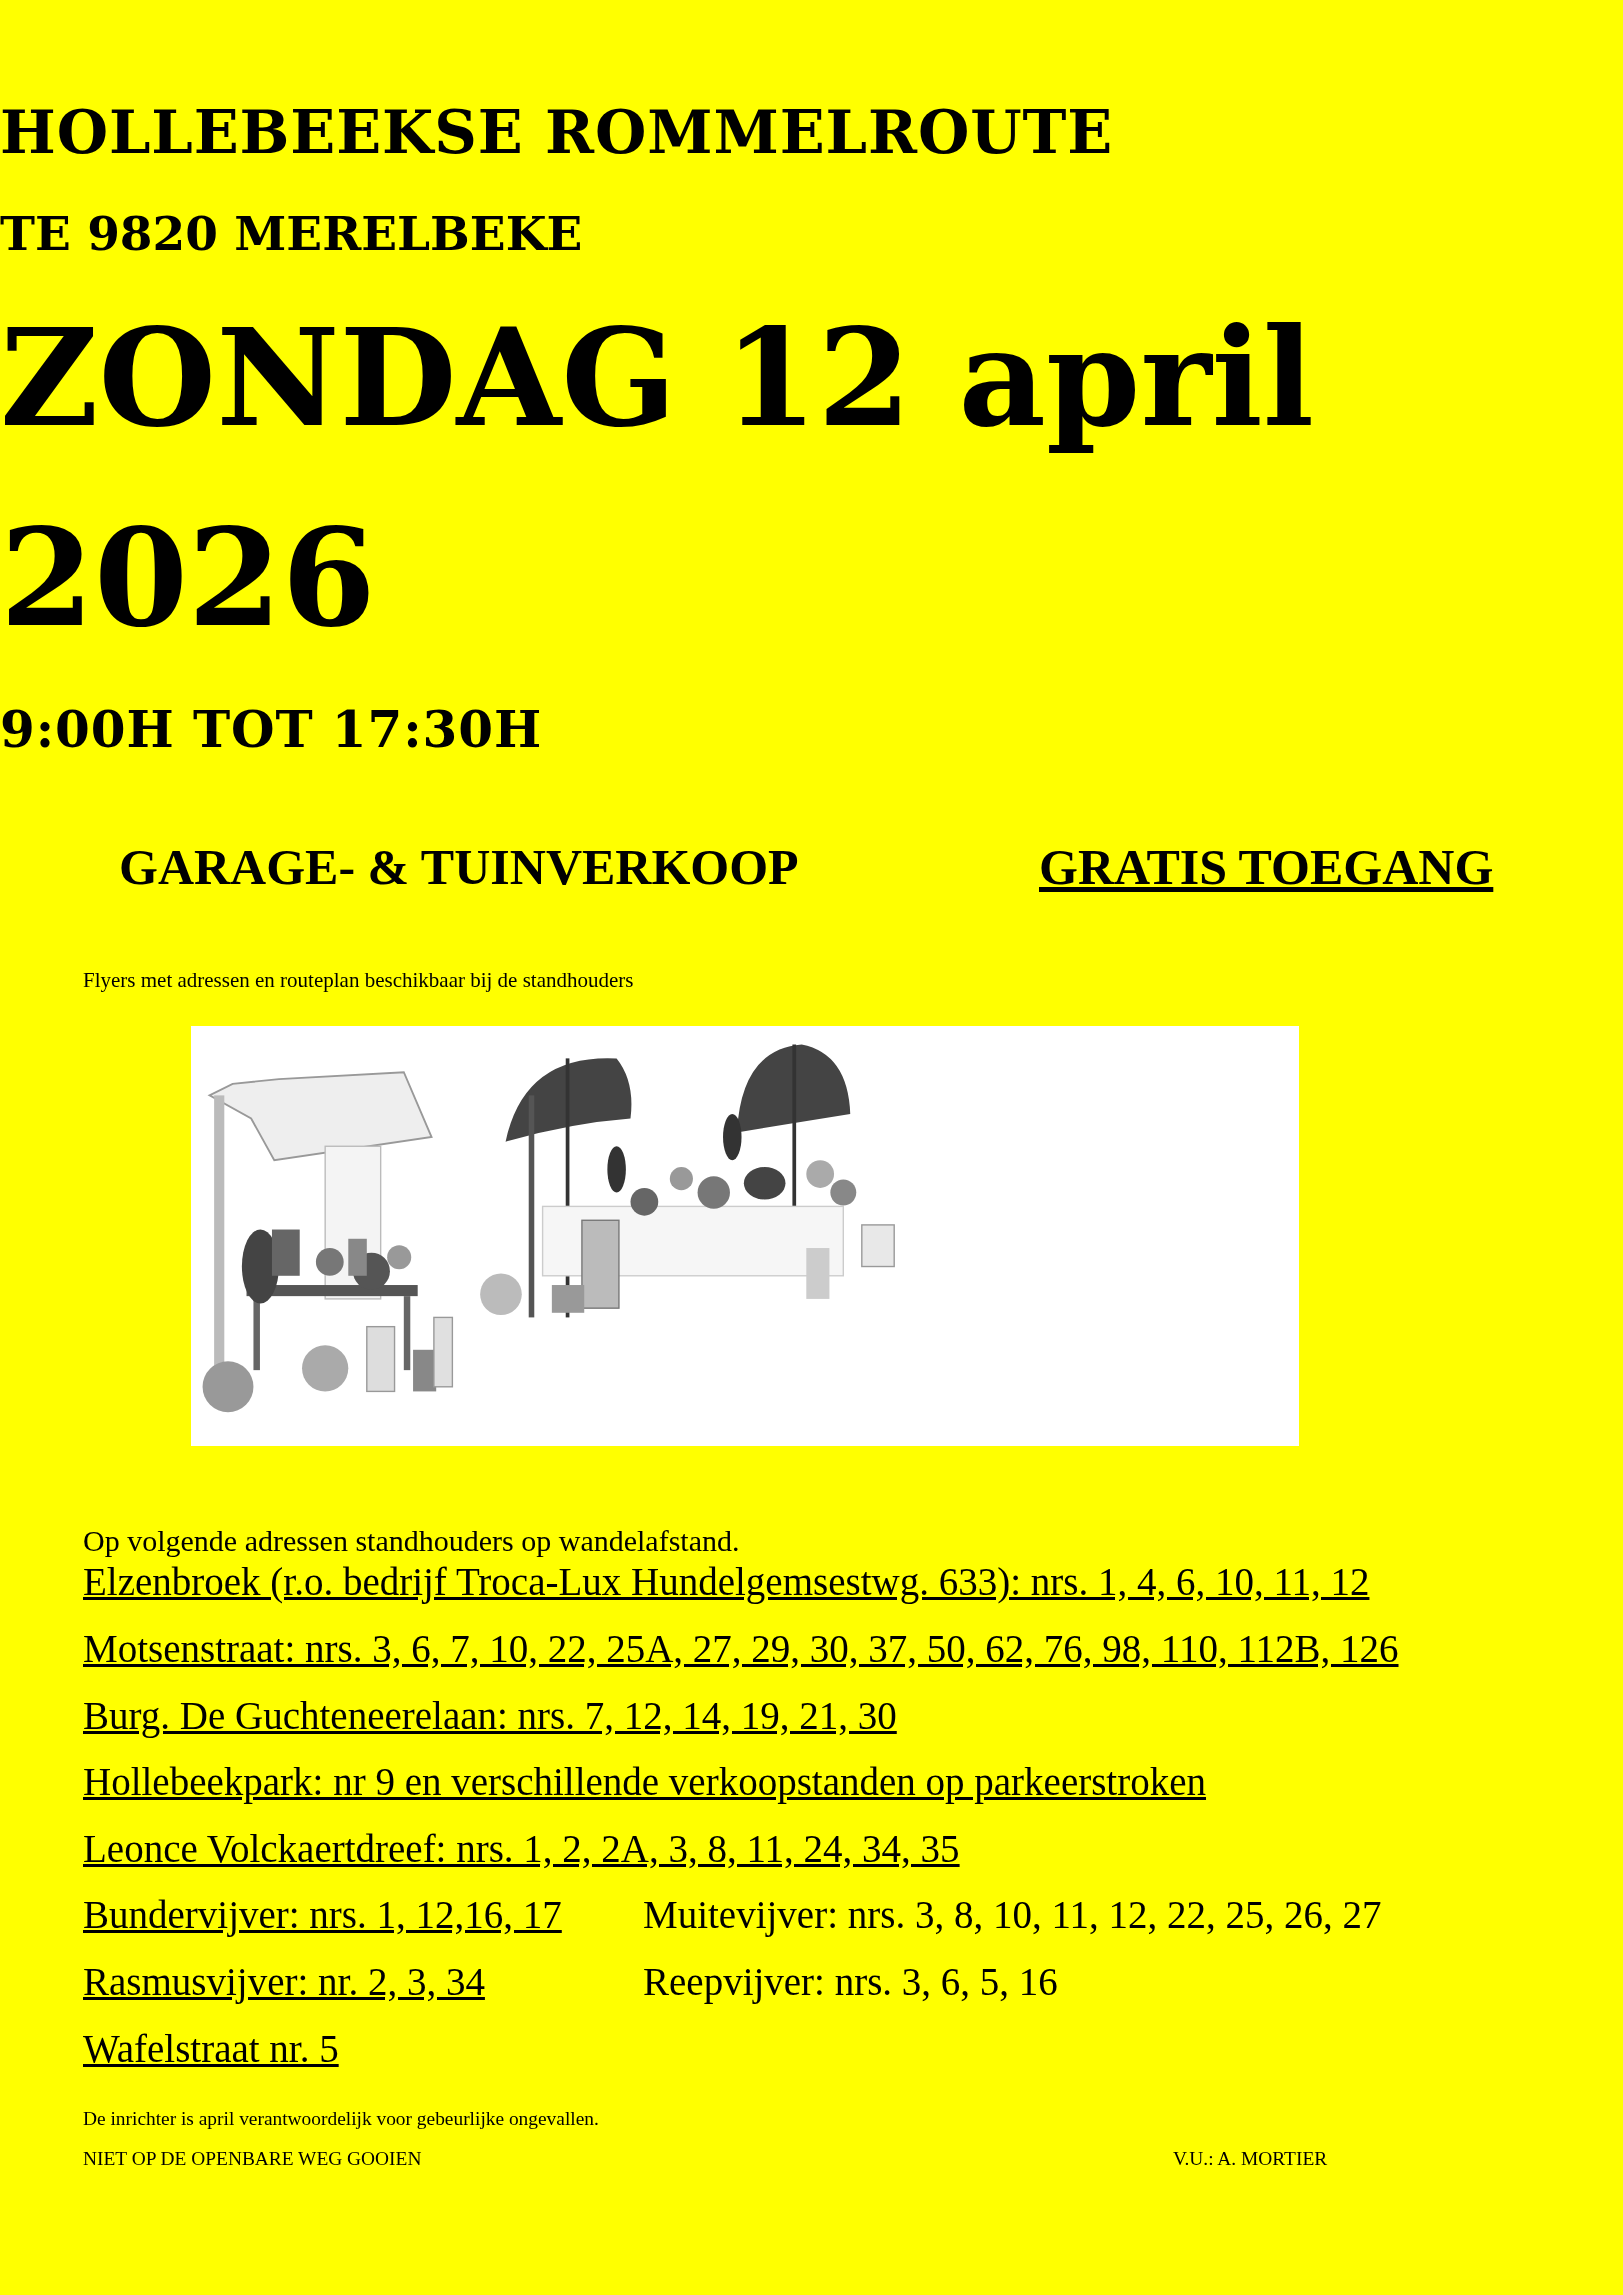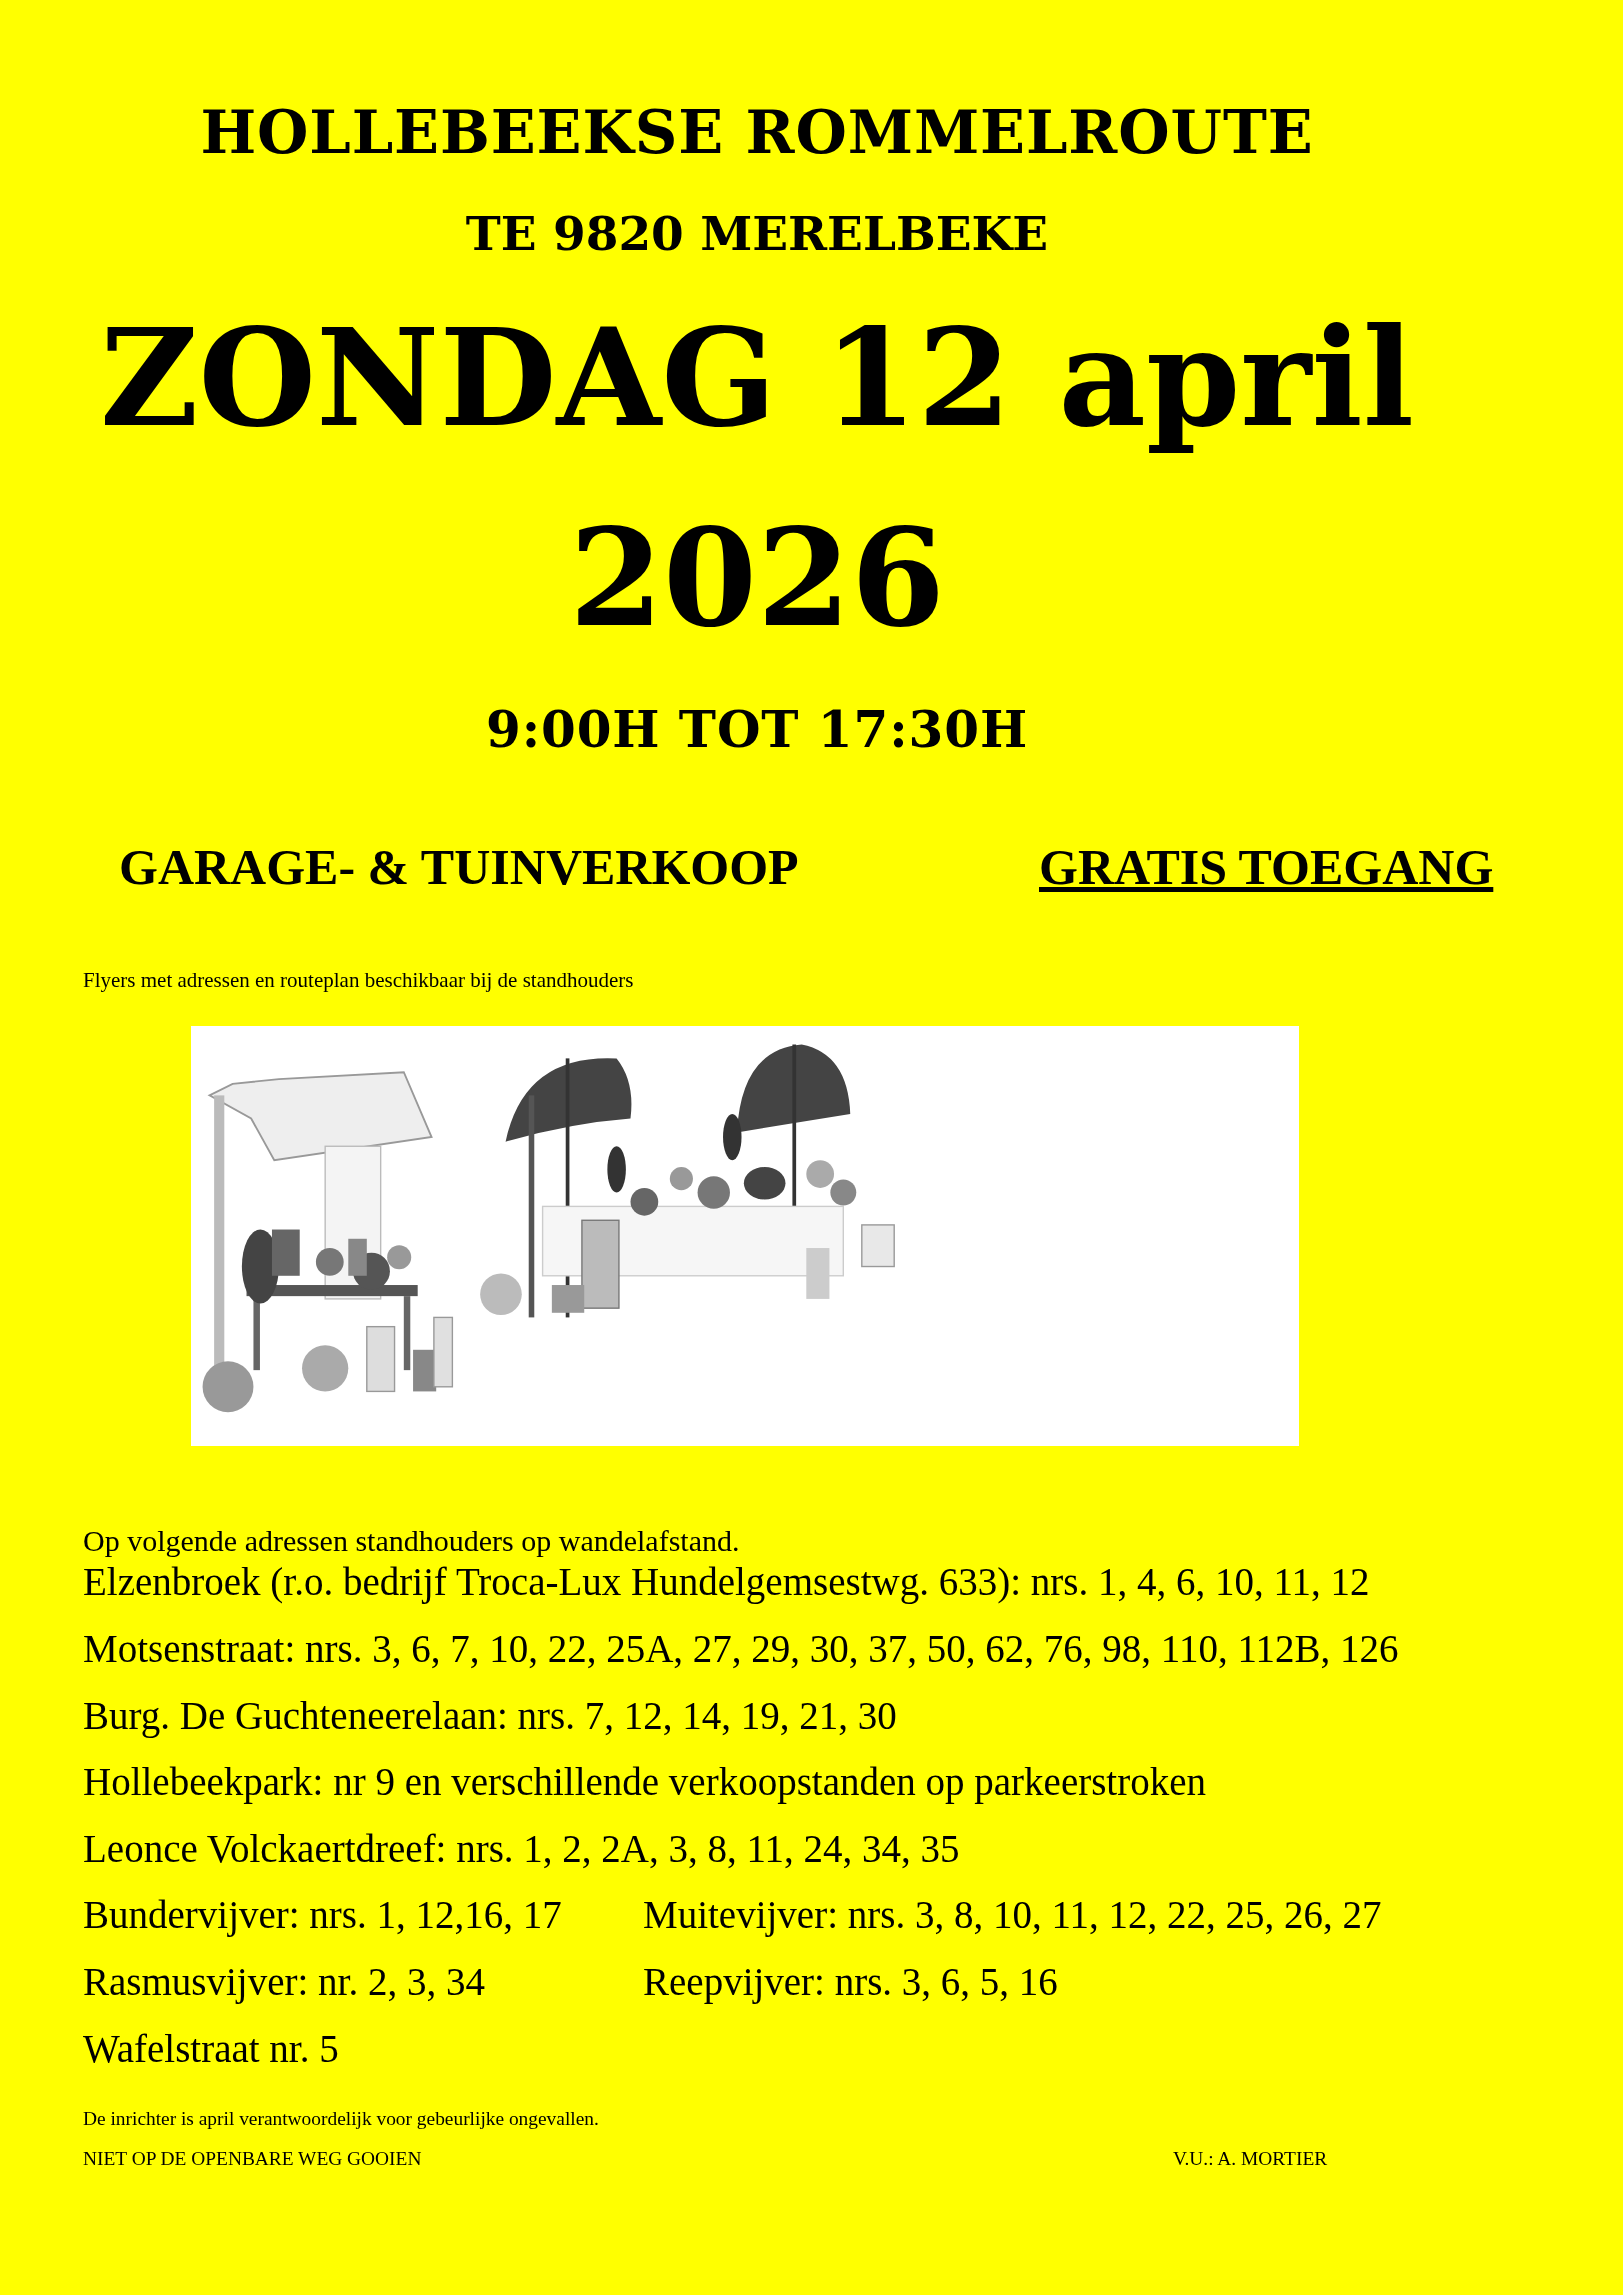--- a/index.html
+++ b/index.html
@@ -3,42 +3,42 @@
 <meta charset="utf-8">
 <style>
   html, body { margin: 0; padding: 0; }
   body {
     width: 1623px; height: 2295px; background: #ffff00; position: relative;
     overflow: hidden; color: #000;
   }
   .abs { position: absolute; white-space: nowrap; }
   .slab { font-family: "DejaVu Serif", serif; font-weight: bold; }
   .times { font-family: "Liberation Serif", serif; }
-  .center { left: 0; width: 1514px; text-align: center; }
+  .center { left: 0; width: 1514px; text-align: left; }
 
   #title      { top: 98px; font-size: 59px; line-height: 69px; letter-spacing: 0.9px; }
   #subtitle   { top: 206px; font-size: 47px; line-height: 56px; }
   #dateline   { top: 301px; font-size: 135px; line-height: 153px; }
   #yearline   { top: 501px; font-size: 135px; line-height: 153px; }
   #timeline   { top: 700px; font-size: 50px; line-height: 60px; letter-spacing: 0.9px; }
 
   #garage     { left: 83px; top: 838px; font-size: 50px; line-height: 58px; font-weight: bold; margin-left: 36px; }
   #gratis     { left: 1039px; top: 838px; font-size: 50px; line-height: 58px; font-weight: bold; text-decoration: underline; }
   #flyers     { left: 83px; top: 966px; font-size: 21px; line-height: 28px; }
 
   #picture {
     position: absolute; left: 191px; top: 1026px; width: 1108px; height: 420px;
     background: #ffffff; overflow: hidden;
   }
   #picture svg { width: 100%; height: 100%; display: block; }
 
   #intro      { left: 83px; top: 1498px; font-size: 30px; line-height: 37px; margin-top: 24px; }
   .addr       { font-size: 39px; line-height: 46px; }
   .col2       { left: 643px; }
-  .col1       { left: 83px; }
+  .col1       { left: 83px; text-decoration: underline; }
 
   #disclaimer { left: 83px; top: 2107px; font-size: 19.4px; line-height: 24px; }
   #nogooien   { left: 83px; top: 2147px; font-size: 19.4px; line-height: 24px; }
   #vu         { left: 1173px; top: 2147px; font-size: 19.4px; line-height: 24px; }
 </style>
 </head>
 <body>
 
 <div class="abs slab center" id="title">HOLLEBEEKSE ROMMELROUTE</div>
 <div class="abs slab center" id="subtitle">TE 9820 MERELBEKE</div>

